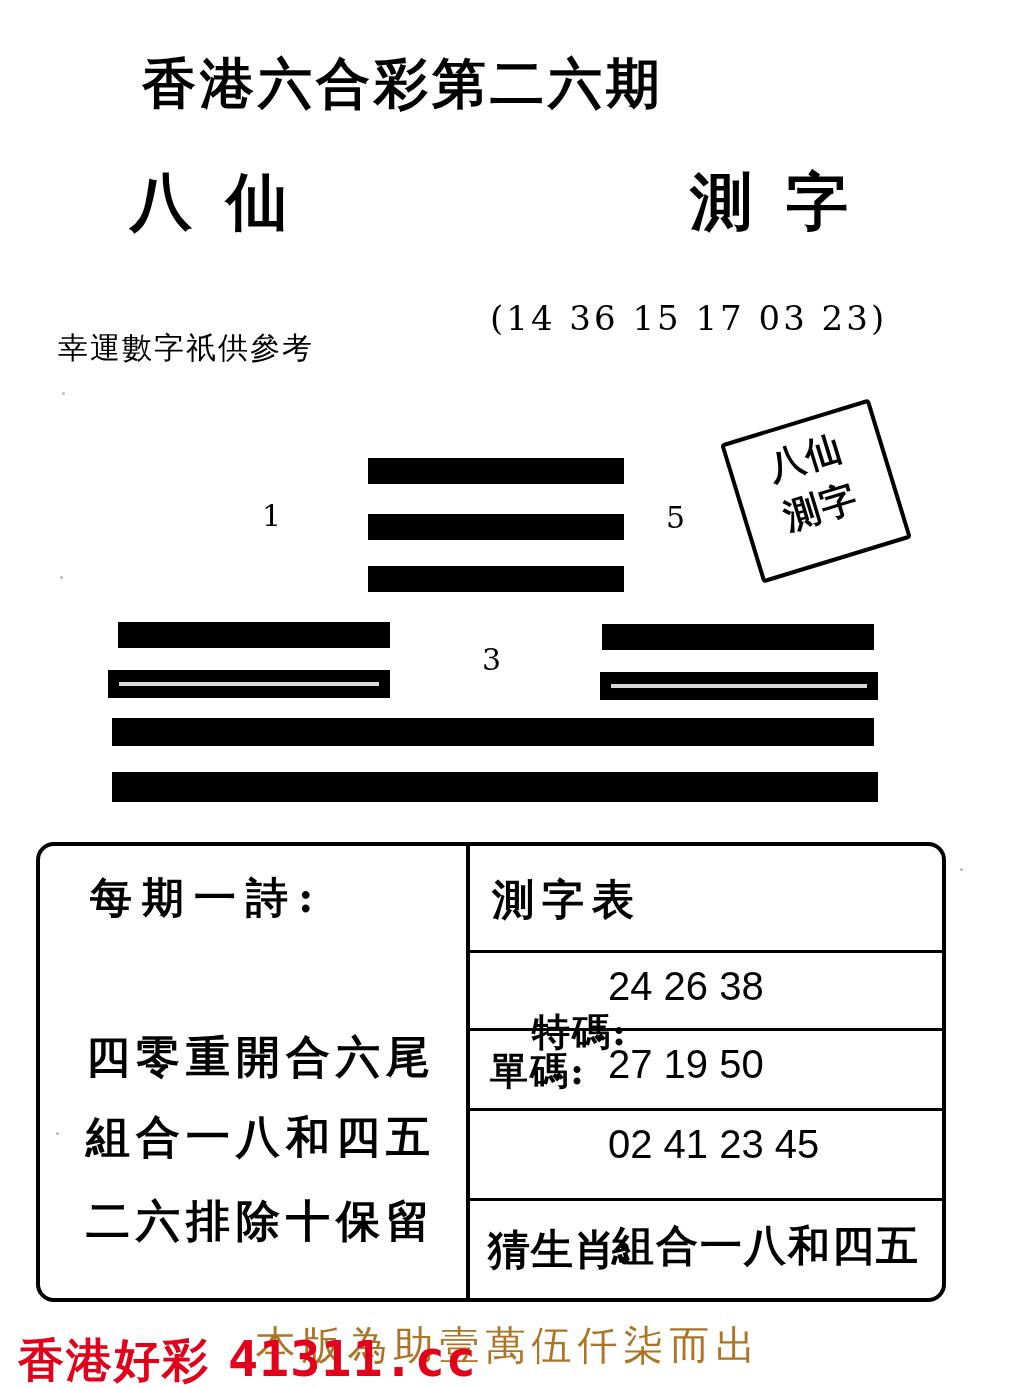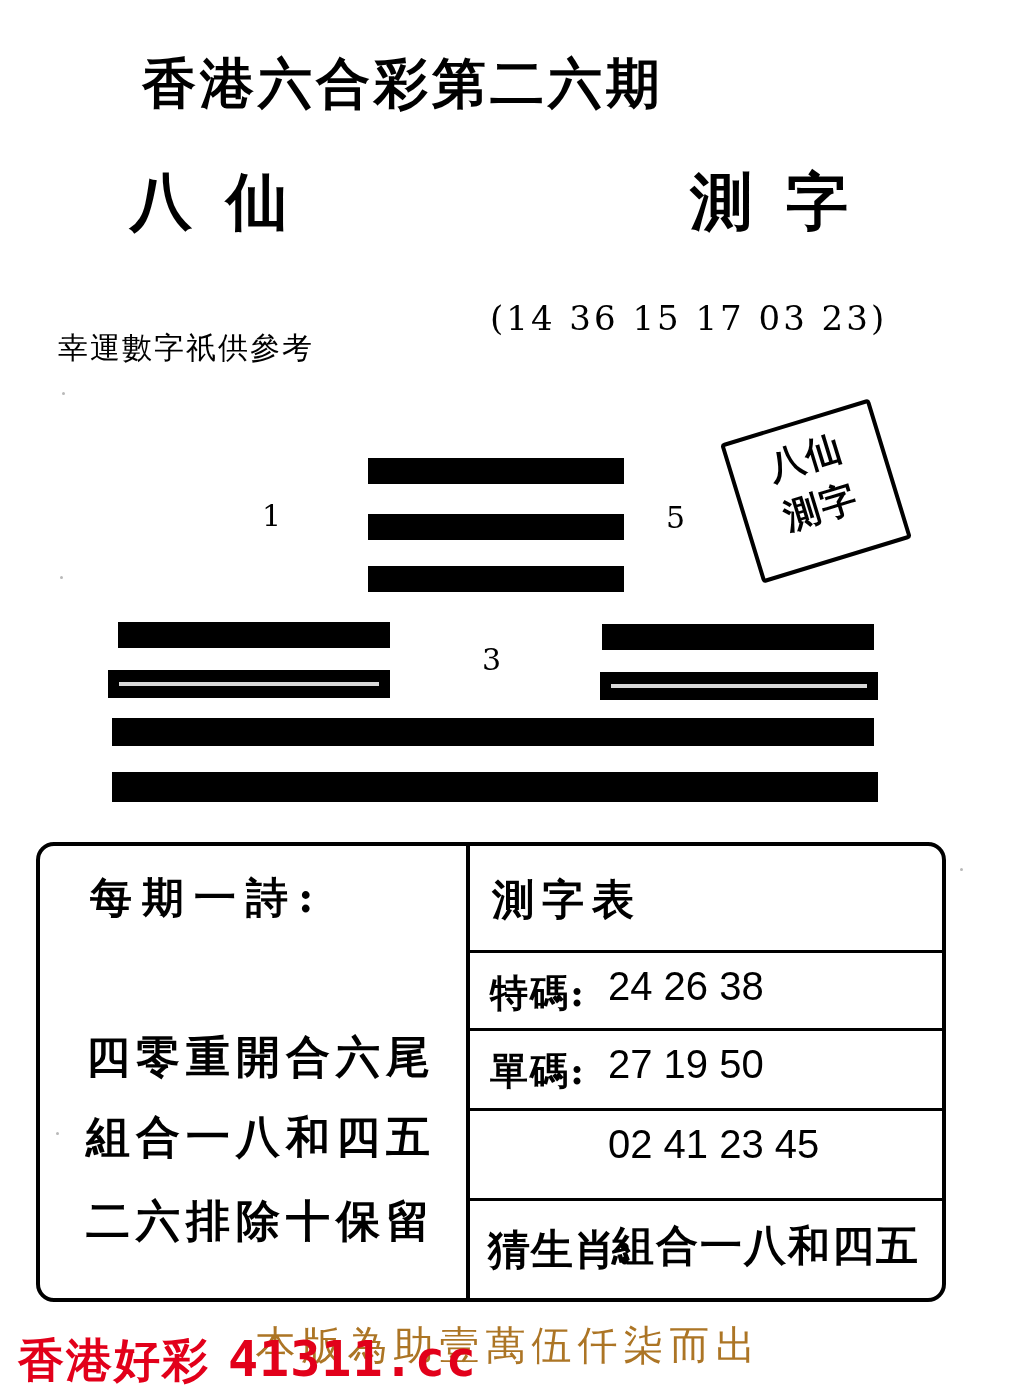--- a/index.html
+++ b/index.html
@@ -266,21 +266,21 @@
   <div class="box-divider"></div>
 
   <div class="poem-title">每期一詩:</div>
   <div class="poem-line" style="top:1028px;">四零重開合六尾</div>
   <div class="poem-line" style="top:1108px;">組合一八和四五</div>
   <div class="poem-line" style="top:1192px;">二六排除十保留</div>
 
   <div class="table-title">測字表</div>
 
   <div class="hline" style="top:950px;"></div>
-  <div class="row-label" style="top:968px;">特碼:</div>
+  <div class="row-label" style="top:1007px;margin-left:42px;">特碼:</div>
   <div class="row-values" style="left:608px; top:964px;">24   26    38</div>
 
   <div class="hline" style="top:1028px;"></div>
   <div class="row-label" style="top:1046px;">單碼:</div>
   <div class="row-values" style="left:608px; top:1042px;">27    19    50</div>
 
   <div class="hline" style="top:1108px;"></div>
   <div class="row-values" style="left:608px; top:1122px;">02    41    23 45</div>
 
   <div class="hline" style="top:1198px;"></div>

